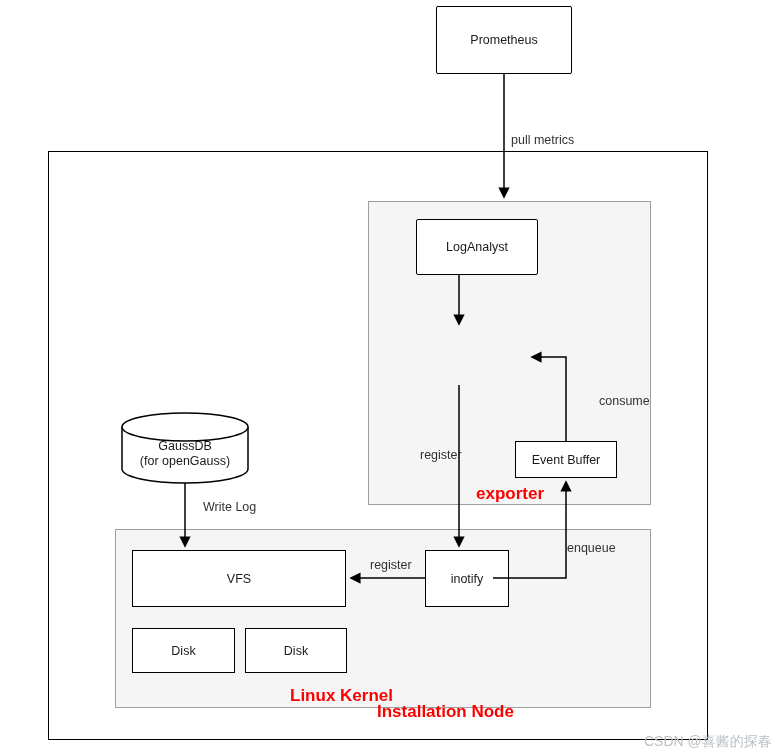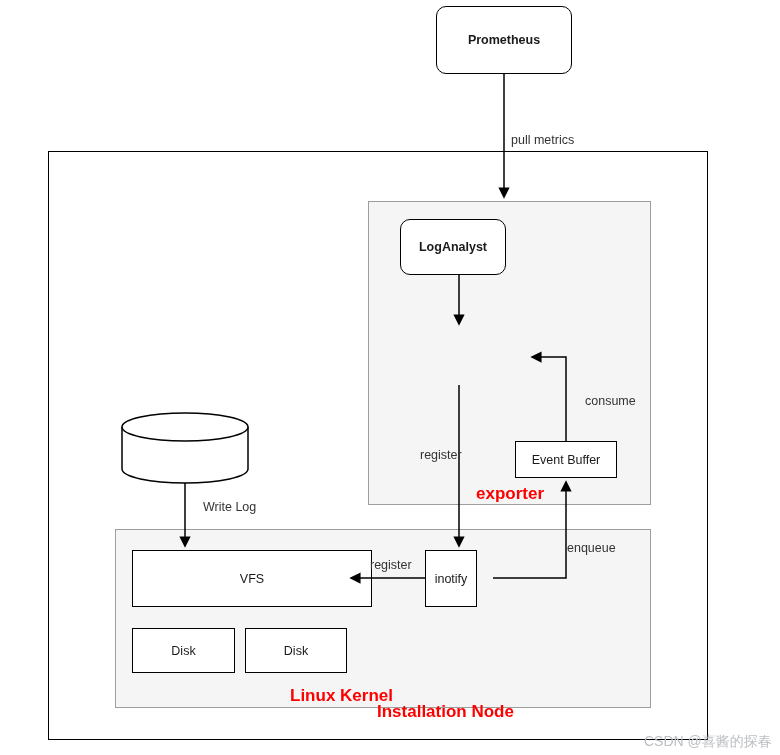--- a/index.html
+++ b/index.html
@@ -39,49 +39,49 @@
     border: 1.5px solid #000000;
     box-sizing: border-box;
     display: flex;
     align-items: center;
     justify-content: center;
     font-size: 12.5px;
     color: #1a1a1a;
     z-index: 2;
     text-align: center;
   }
-  .rounded { border-radius: 10px; font-weight: bold; }
+  .rounded { border-radius: 2px; }
   #prometheus    { left: 436px; top: 6px;   width: 136px; height: 68px; }
-  #log-analyst   { left: 400px; top: 219px; width: 106px; height: 56px; }
+  #log-analyst   { left: 416px; top: 219px; width: 122px; height: 56px; }
   #log-collector { left: 392px; top: 328px; width: 136px; height: 57px; }
   #event-buffer  { left: 515px; top: 441px; width: 102px; height: 37px; align-items: center; }
-  #vfs           { left: 132px; top: 550px; width: 240px; height: 57px; }
+  #vfs           { left: 132px; top: 550px; width: 214px; height: 57px; }
   #disk-left     { left: 132px; top: 628px; width: 103px; height: 45px; }
   #disk-right    { left: 245px; top: 628px; width: 102px; height: 45px; }
-  #inotify       { left: 425px; top: 550px; width: 52px;  height: 57px; }
+  #inotify       { left: 425px; top: 550px; width: 84px;  height: 57px; }
 
   
   #edges {
     position: absolute;
     left: 0; top: 0;
     z-index: 3;
     pointer-events: none;
   }
 
   
   .edge-label {
     position: absolute;
     font-size: 12.5px;
     color: #333333;
     z-index: 4;
     white-space: nowrap;
   }
   #lbl-pull-metrics { left: 511px; top: 114px; margin-top: 19px; }
   #lbl-register     { left: 420px; top: 448px; }
-  #lbl-consume      { left: 585px; top: 394px; }
+  #lbl-consume      { left: 599px; top: 394px; }
   #lbl-enqueue      { left: 567px; top: 541px; }
   #lbl-capture      { left: 370px; top: 558px; }
   #lbl-write-log    { left: 203px; top: 500px; text-align: center; }
 
   .container-label {
     position: absolute;
     font-size: 17px;
     font-weight: bold;
     color: #ff0000;
     z-index: 4;
@@ -158,20 +158,24 @@
       <path d="M504,74 L504,197" marker-end="url(#arrow)"></path>
       <path d="M459,275 L459,324" marker-end="url(#arrow)"></path>
       <path d="M459,385 L459,546" marker-end="url(#arrow)"></path>
       <path d="M566,441 L566,357 L532,357" marker-end="url(#arrow)"></path>
       <path d="M493,578 L566,578 L566,482" marker-end="url(#arrow)"></path>
       <path d="M425,578 L351,578" marker-end="url(#arrow)"></path>
       <path d="M185,483 L185,546" marker-end="url(#arrow)"></path>
     </g>
   </svg>
 
+  <div id="gaussdb-label">
+    <div>GaussDB</div>
+    <div>(for openGauss)</div>
+  </div>
 
   <div id="lbl-pull-metrics" class="edge-label">pull metrics</div>
   <div id="lbl-register" class="edge-label">register</div>
   <div id="lbl-consume" class="edge-label">consume</div>
   <div id="lbl-enqueue" class="edge-label">enqueue</div>
   <div id="lbl-capture" class="edge-label">register</div>
   <div id="lbl-write-log" class="edge-label">Write Log</div>
 
   <div id="lbl-exporter" class="container-label">exporter</div>
   <div id="lbl-linux-kernel" class="container-label">Linux Kernel</div>

